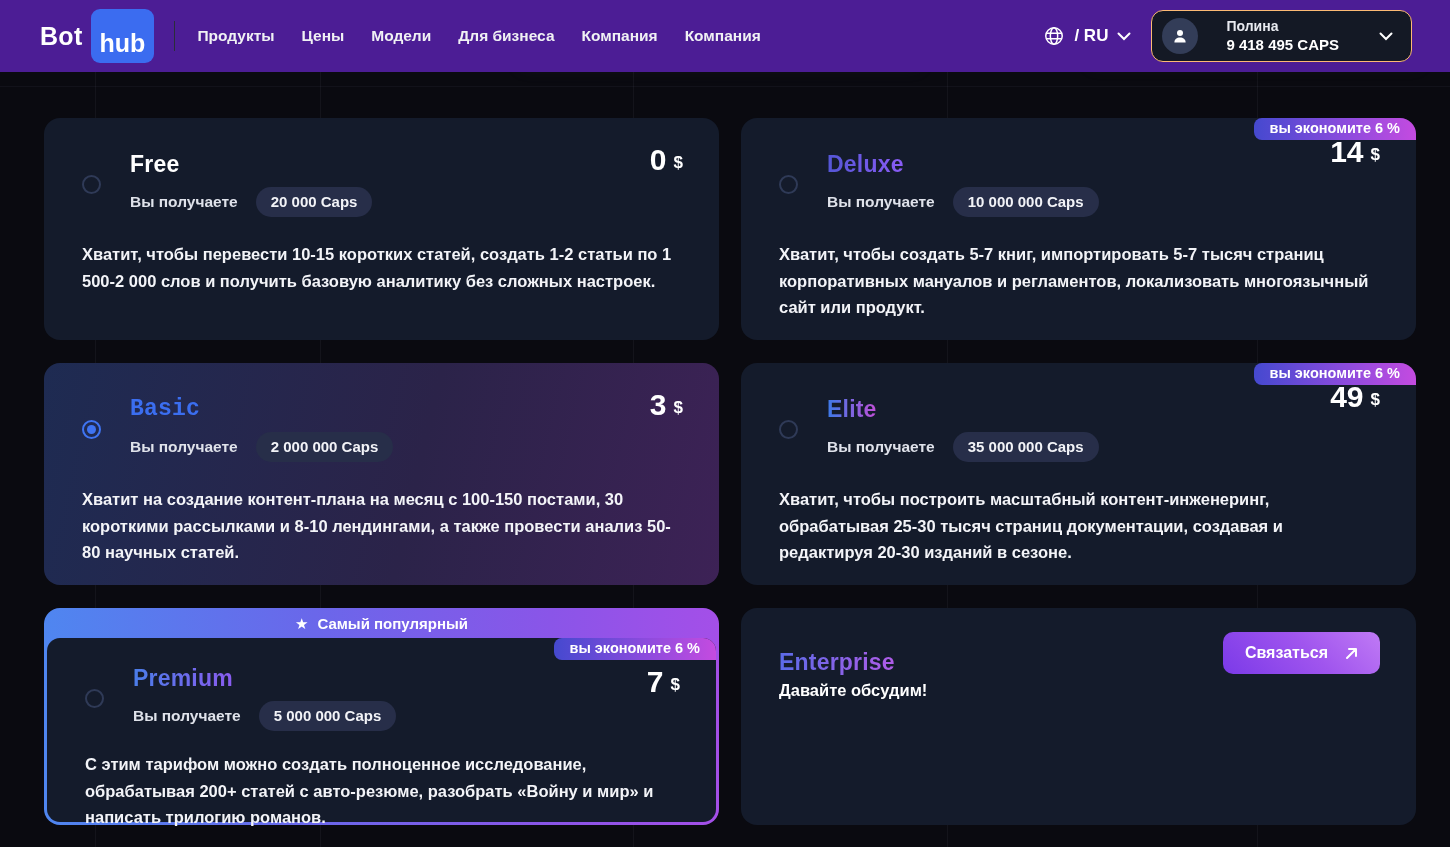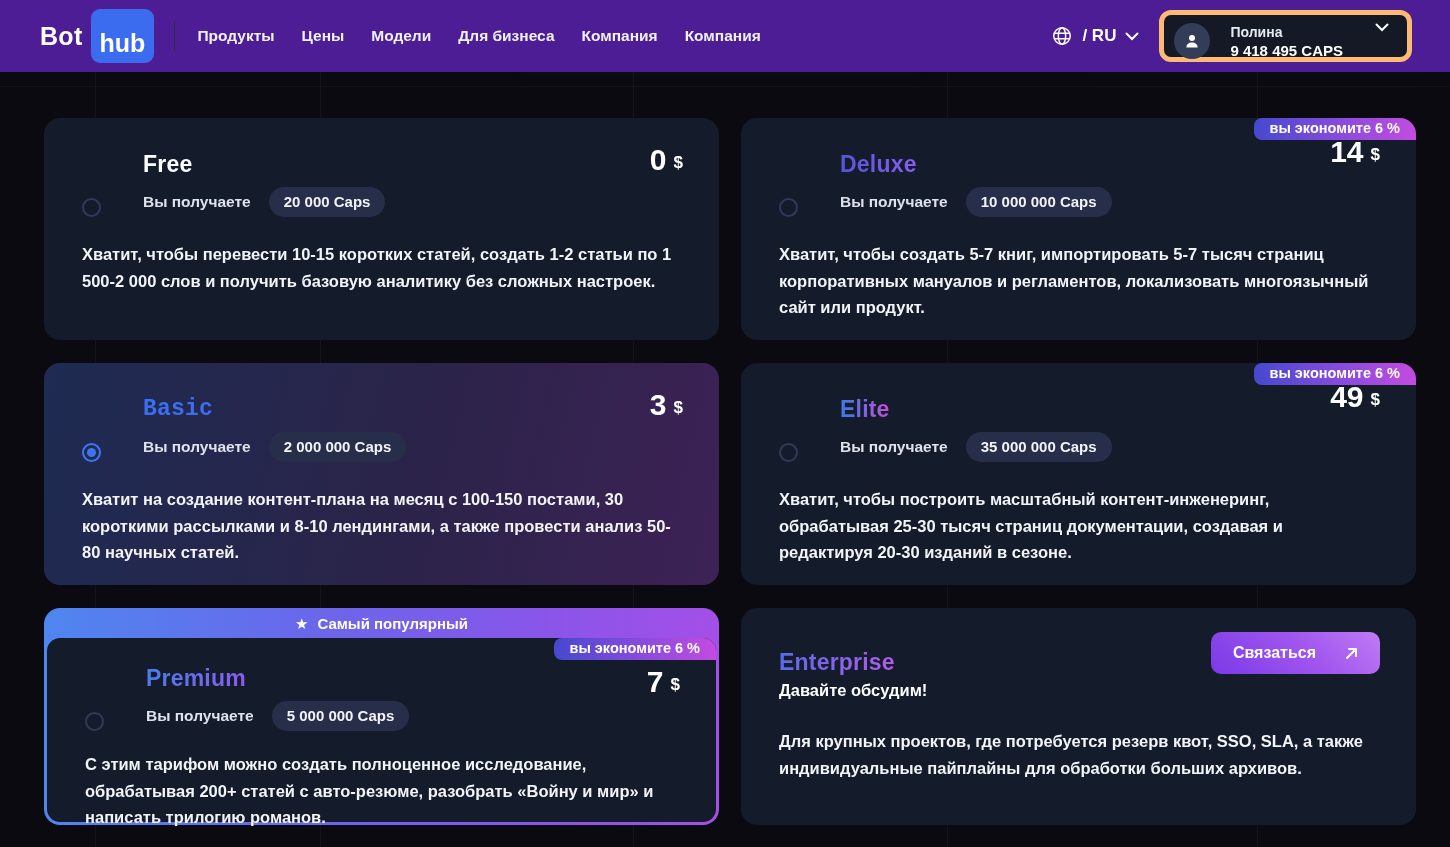--- a/index.html
+++ b/index.html
@@ -28,23 +28,23 @@
   .logo-bot { font-size:25px; font-weight:800; color:#fff; letter-spacing:.3px; }
   .logo-hub { font-size:25px; font-weight:800; color:#fff; background:#3b6cf0; border-radius:9px; padding:20px 9px 5px; }
   .hdr-divider { width:1px; height:30px; background:#2a2e3a; margin:0 22px 0 20px; }
   nav { display:flex; align-items:center; gap:27px; }
   .nav-item { font-size:15.5px; font-weight:700; color:#f0f1f4; cursor:pointer; white-space:nowrap; }
   .hdr-right { margin-left:auto; display:flex; align-items:center; gap:20px; }
   .locale { display:flex; align-items:center; gap:9px; cursor:pointer; }
   .locale-label { font-size:17px; font-weight:700; color:#fff; }
   .chev { display:block; }
   .user-chip {
-    display:flex; align-items:flex-start; gap:20px;
+    display:flex; align-items:center; gap:28px;
     height:52px; padding:8px 18px 8px 10px;
-    background:#141925; border:5px solid #fdba74; border-radius:12px;
+    background:#141925; border:1px solid #fdba74; border-radius:12px;
     cursor:pointer;
   }
   .avatar { width:36px; height:36px; border-radius:50%; background:#333d58; display:flex; align-items:center; justify-content:center; }
   .user-name { font-size:14px; font-weight:600; color:#e8eaf0; line-height:1.3; }
   .user-balance { font-size:15px; font-weight:700; color:#fff; line-height:1.3; }
   .user-chev { margin-left:12px; }
 
   
   .plans {
     position:relative; z-index:4;
@@ -57,21 +57,21 @@
   .card {
     position:relative;
     background:#141b2b;
     border-radius:16px;
     padding:30px 36px 0 38px;
     cursor:pointer;
   }
   .card-basic {
     background:linear-gradient(103deg,#1e2b52 0%, #2b2349 55%, #3d2256 100%);
   }
-  .card-head { display:flex; align-items:flex-end; gap:42px; padding-top:4px; }
+  .card-head { display:flex; align-items:center; gap:29px; padding-top:4px; }
   .radio {
     flex:0 0 auto; width:19px; height:19px; border-radius:50%;
     border:2px solid #2f3a57; position:relative;
   }
   .radio.selected { border-color:#3f74f2; }
   .radio.selected::after {
     content:""; position:absolute; inset:3px; border-radius:50%; background:#3f74f2;
   }
   .plan-title { margin:0 0 10px; font-size:23px; font-weight:700; line-height:1.1; color:#fff; letter-spacing:.2px; }
   .grad-text { background-clip:text; -webkit-background-clip:text; color:transparent; width:max-content; }
@@ -113,21 +113,21 @@
   }
   .ribbon-star { font-size:15px; line-height:1; }
   .premium-wrap .card { border-radius:13px; height:184px; padding-top:24px; }
   .premium-wrap .save-badge { border-radius:8px 13px 0 8px; }
 
   
   .card-enterprise { padding-top:42px; }
   .ent-subtitle { margin:6px 0 0; font-size:16.5px; font-weight:700; color:#fff; }
   .contact-btn {
     position:absolute; top:24px; right:36px;
-    display:flex; align-items:center; gap:29px;
+    display:flex; align-items:center; gap:17px;
     padding:12px 22px; border:none; border-radius:10px;
     background:linear-gradient(45deg,#7b3ae8 0%,#a055ee 55%,#c07af5 100%);
     color:#fff; font-size:16px; font-weight:700;
     font-family:inherit; cursor:pointer;
   }
 </style>
 </head>
 <body>
 
 <div class="blob" style="left:520px; top:42px; width:400px; height:26px;"></div>
@@ -287,16 +287,15 @@
 
   <section class="card card-enterprise">
     <h3 class="plan-title grad-text t-enterprise" style="margin-bottom:0;">Enterprise</h3>
     <p class="ent-subtitle">Давайте обсудим!</p>
     <button class="contact-btn">
       <span>Связаться</span>
       <svg width="13" height="13" viewBox="0 0 13 13" fill="none" stroke="#fff" stroke-width="2" stroke-linecap="round" stroke-linejoin="round">
         <path d="M2 11 L11 2 M4 2 H11 V9"></path>
       </svg>
     </button>
-    <p class="desc" style="margin-top:28px; max-width:590px;">Для крупных проектов, где потребуется резерв квот, SSO, SLA, а также индивидуальные пайплайны для обработки больших архивов.</p>
   </section>
 
 </main>
 
 </body></html>

